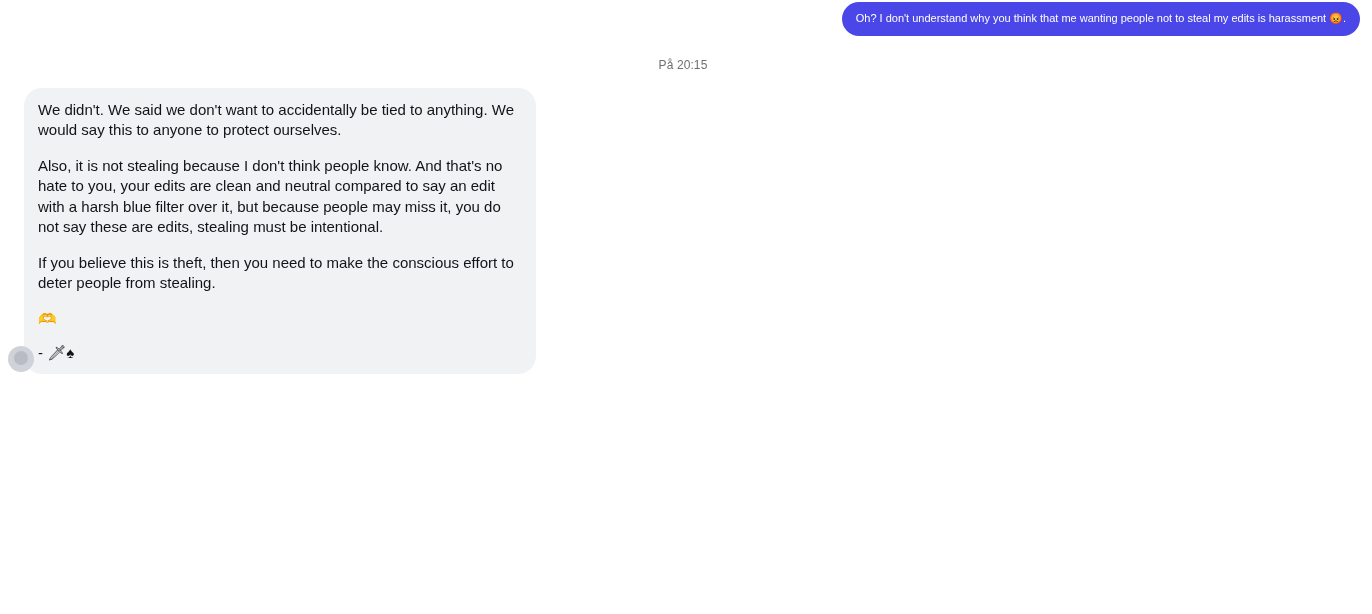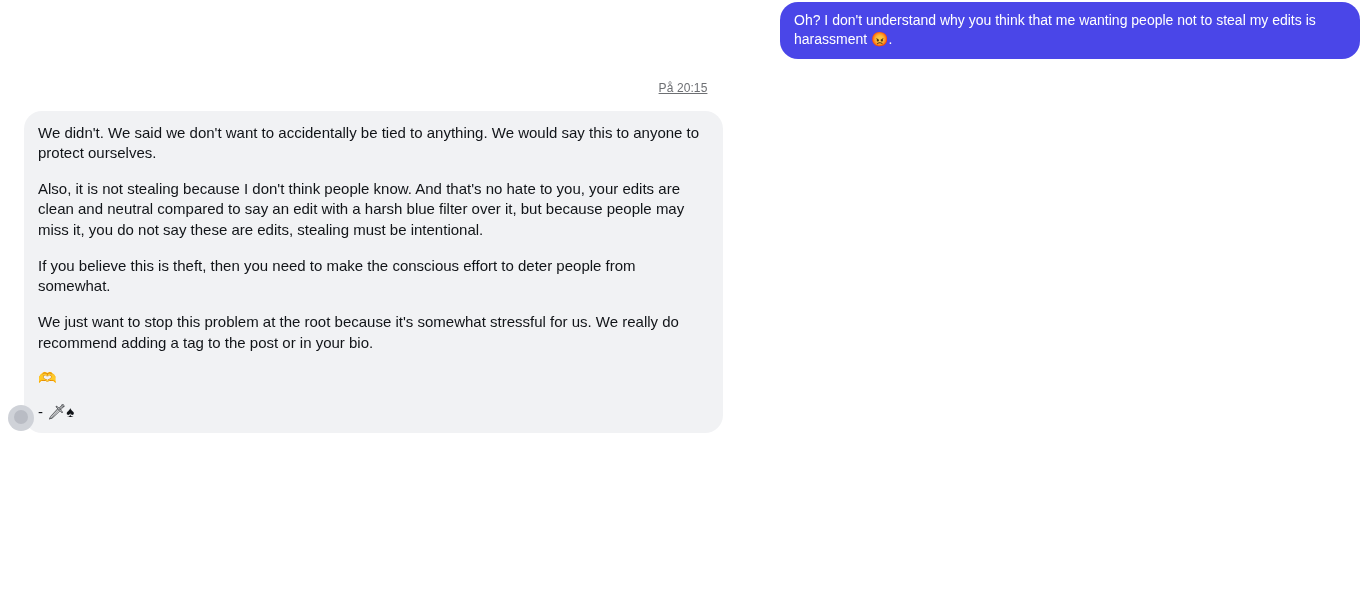--- a/index.html
+++ b/index.html
@@ -27,39 +27,38 @@
     padding: 0 12px 0 0;
     margin-top: 2px;
   }
 
   .bubble-out {
     background: #4a46e8;
     color: #ffffff;
     border-radius: 18px;
     padding: 9px 14px 10px 14px;
     max-width: 580px;
-    font-size: 14px;
+    font-size: 11px;
     line-height: 1.34;
     box-sizing: border-box;
   }
 
   
   .timestamp-row {
     display: flex;
     justify-content: center;
     margin-top: 22px;
     margin-bottom: 16px;
     padding-right: 6px;
   }
 
   .timestamp {
     color: #6d6f73;
     font-size: 12px;
     letter-spacing: 0.1px;
-    text-decoration: underline;
   }
 
   
   .row-in {
     display: flex;
     align-items: flex-end;
     padding-left: 0;
   }
 
   .avatar {
@@ -87,21 +86,21 @@
   .bubble-in-wrap {
     position: relative;
     margin-left: 24px;
   }
 
   .bubble-in {
     background: #f1f2f4;
     color: #111418;
     border-radius: 18px;
     padding: 12px 16px 12px 14px;
-    width: 699px;
+    width: 512px;
     box-sizing: border-box;
     font-size: 15px;
     line-height: 1.35;
   }
 
   .bubble-in p {
     margin: 0 0 16px 0;
   }
   .bubble-in p:last-child {
     margin-bottom: 0;
@@ -131,21 +130,20 @@
   <div class="timestamp-row">
     <span class="timestamp">På 20:15</span>
   </div>
 
   <div class="row-in">
     <div class="bubble-in-wrap">
       <div class="avatar"></div>
       <div class="bubble-in">
         <p>We didn't. We said we don't want to accidentally be tied to anything. We would say this to anyone to protect ourselves.</p>
         <p>Also, it is not stealing because I don't think people know. And that's no hate to you, your edits are clean and neutral compared to say an edit with a harsh blue filter over it, but because people may miss it, you do not say these are edits, stealing must be intentional.</p>
-        <p>If you believe this is theft, then you need to make the conscious effort to deter people from somewhat.</p>
-        <p>We just want to stop this problem at the root because it's somewhat stressful for us. We really do recommend adding a tag to the post or in your bio.</p>
+        <p>If you believe this is theft, then you need to make the conscious effort to deter people from stealing.</p>
         <div class="emoji-line">🫶</div>
         <div class="sig-line">- 🗡♠</div>
       </div>
     </div>
   </div>
 
 </div>
 
 </body></html>

